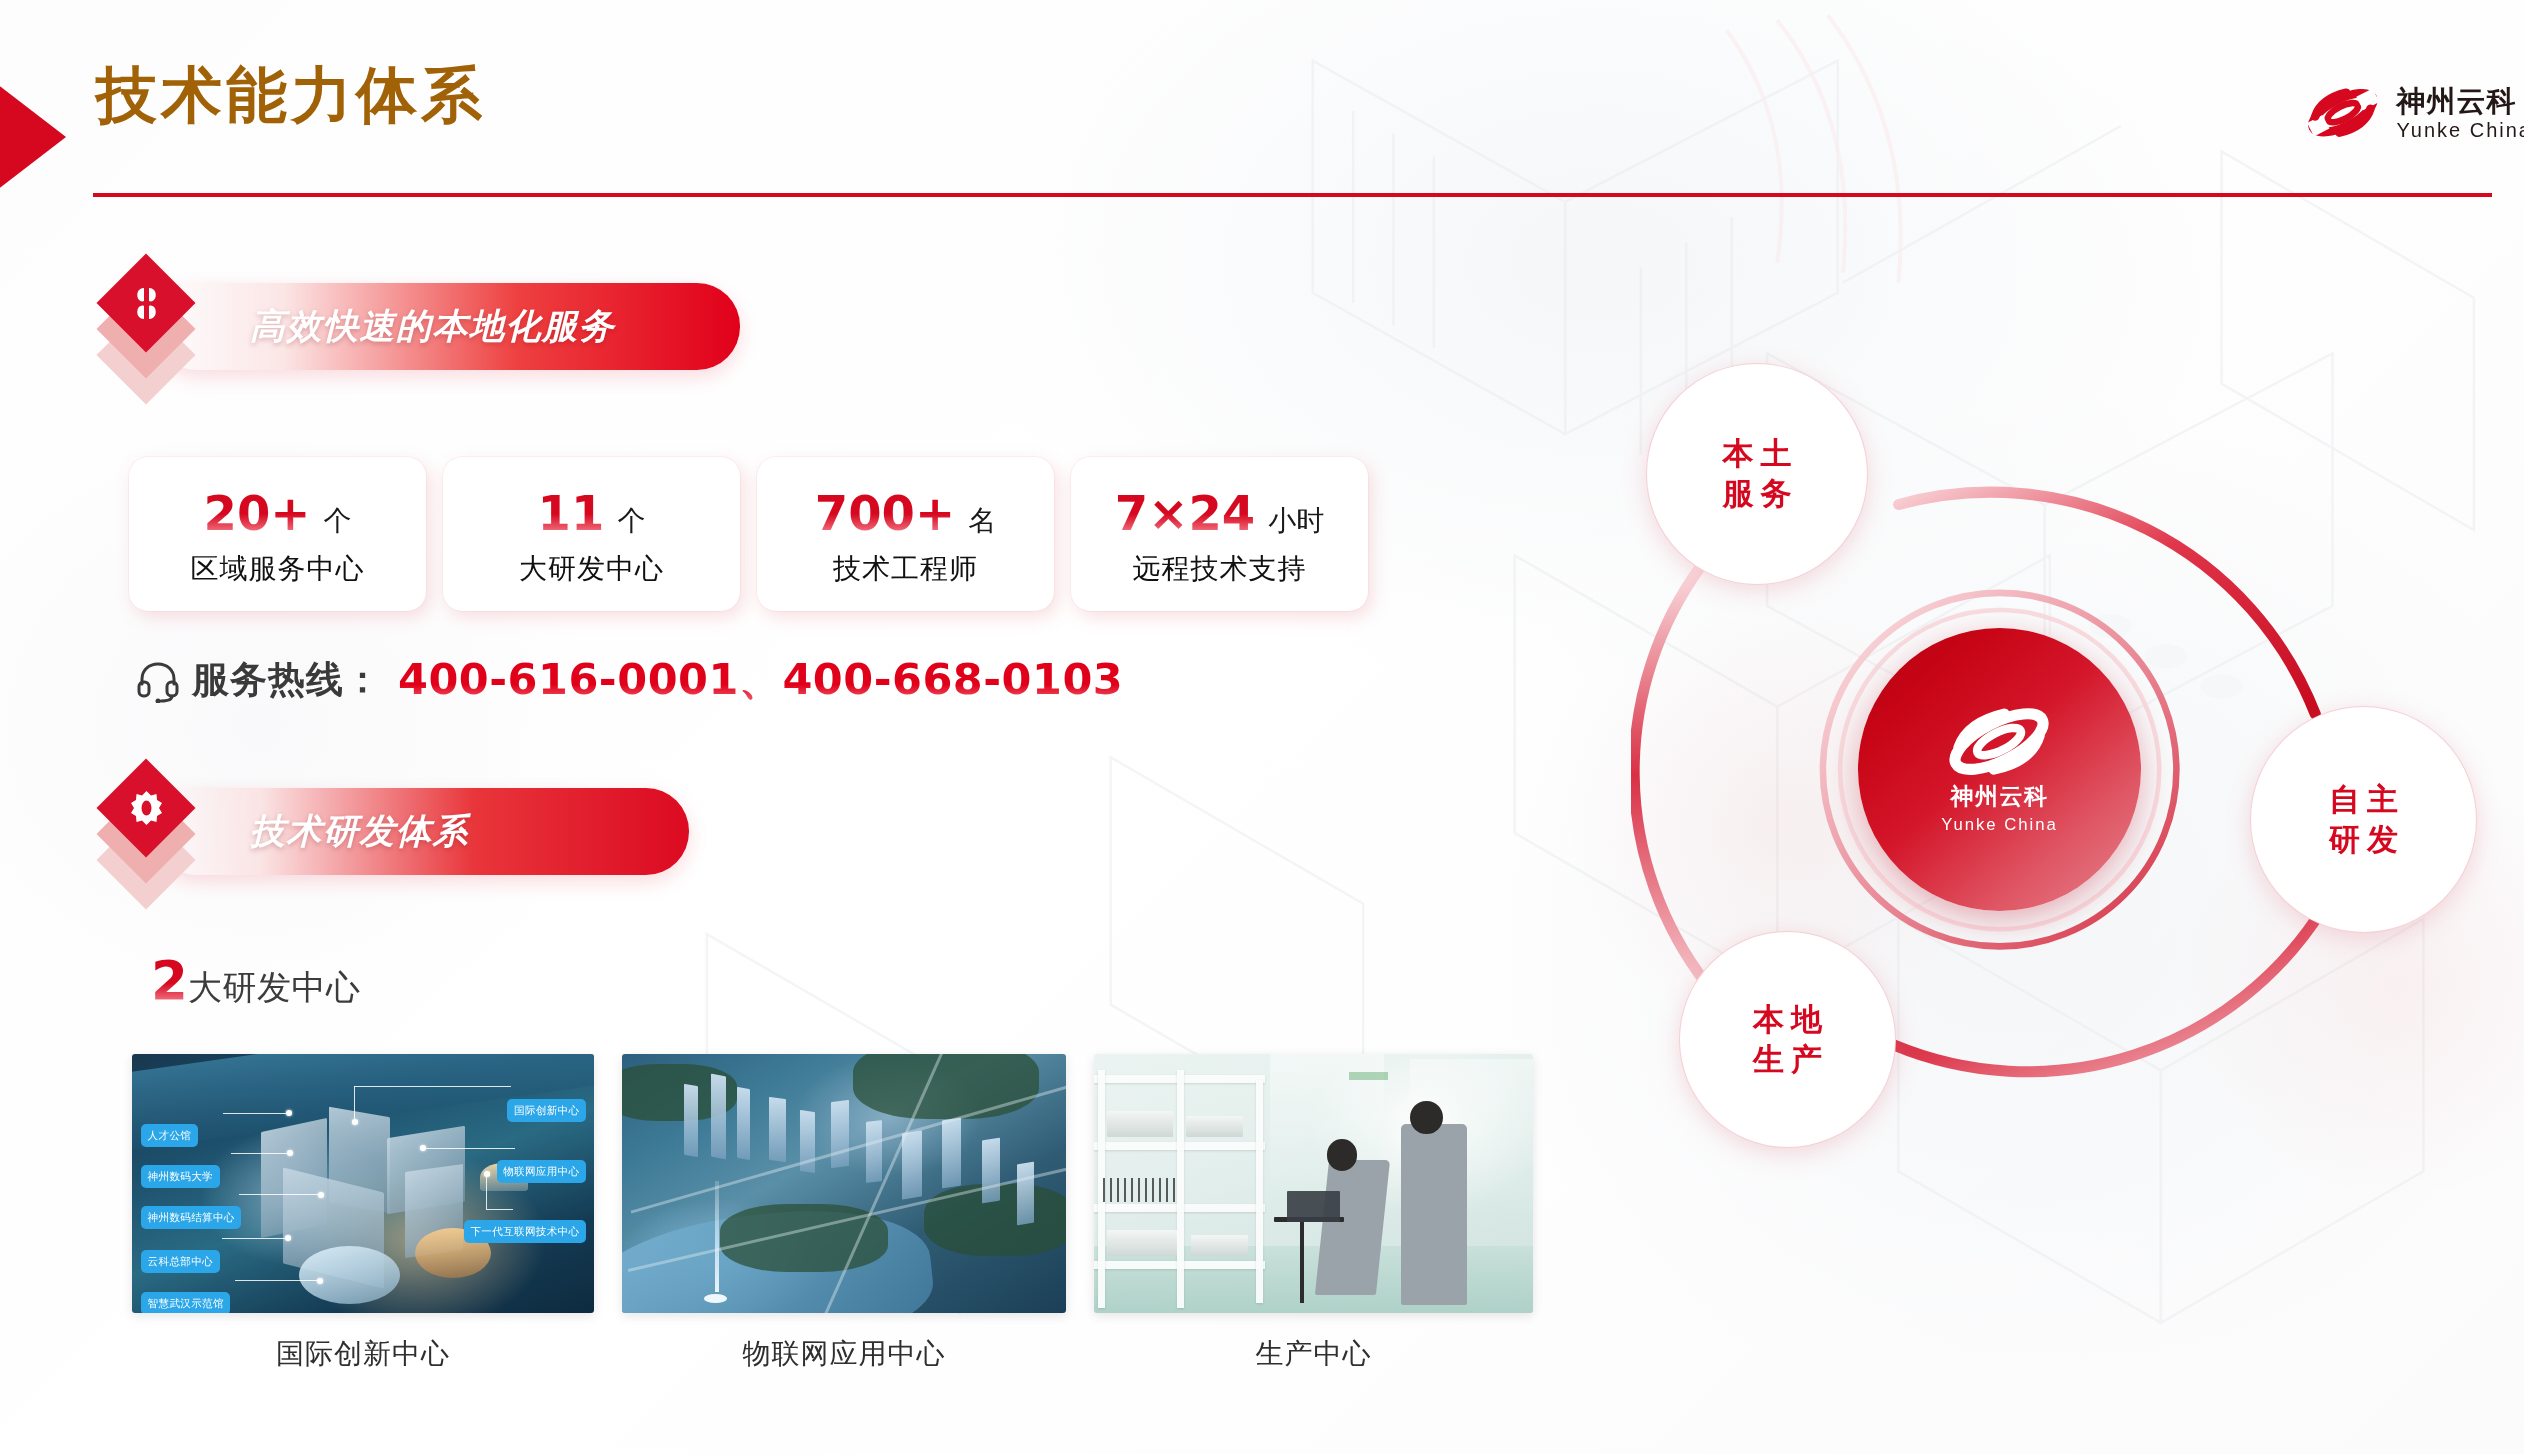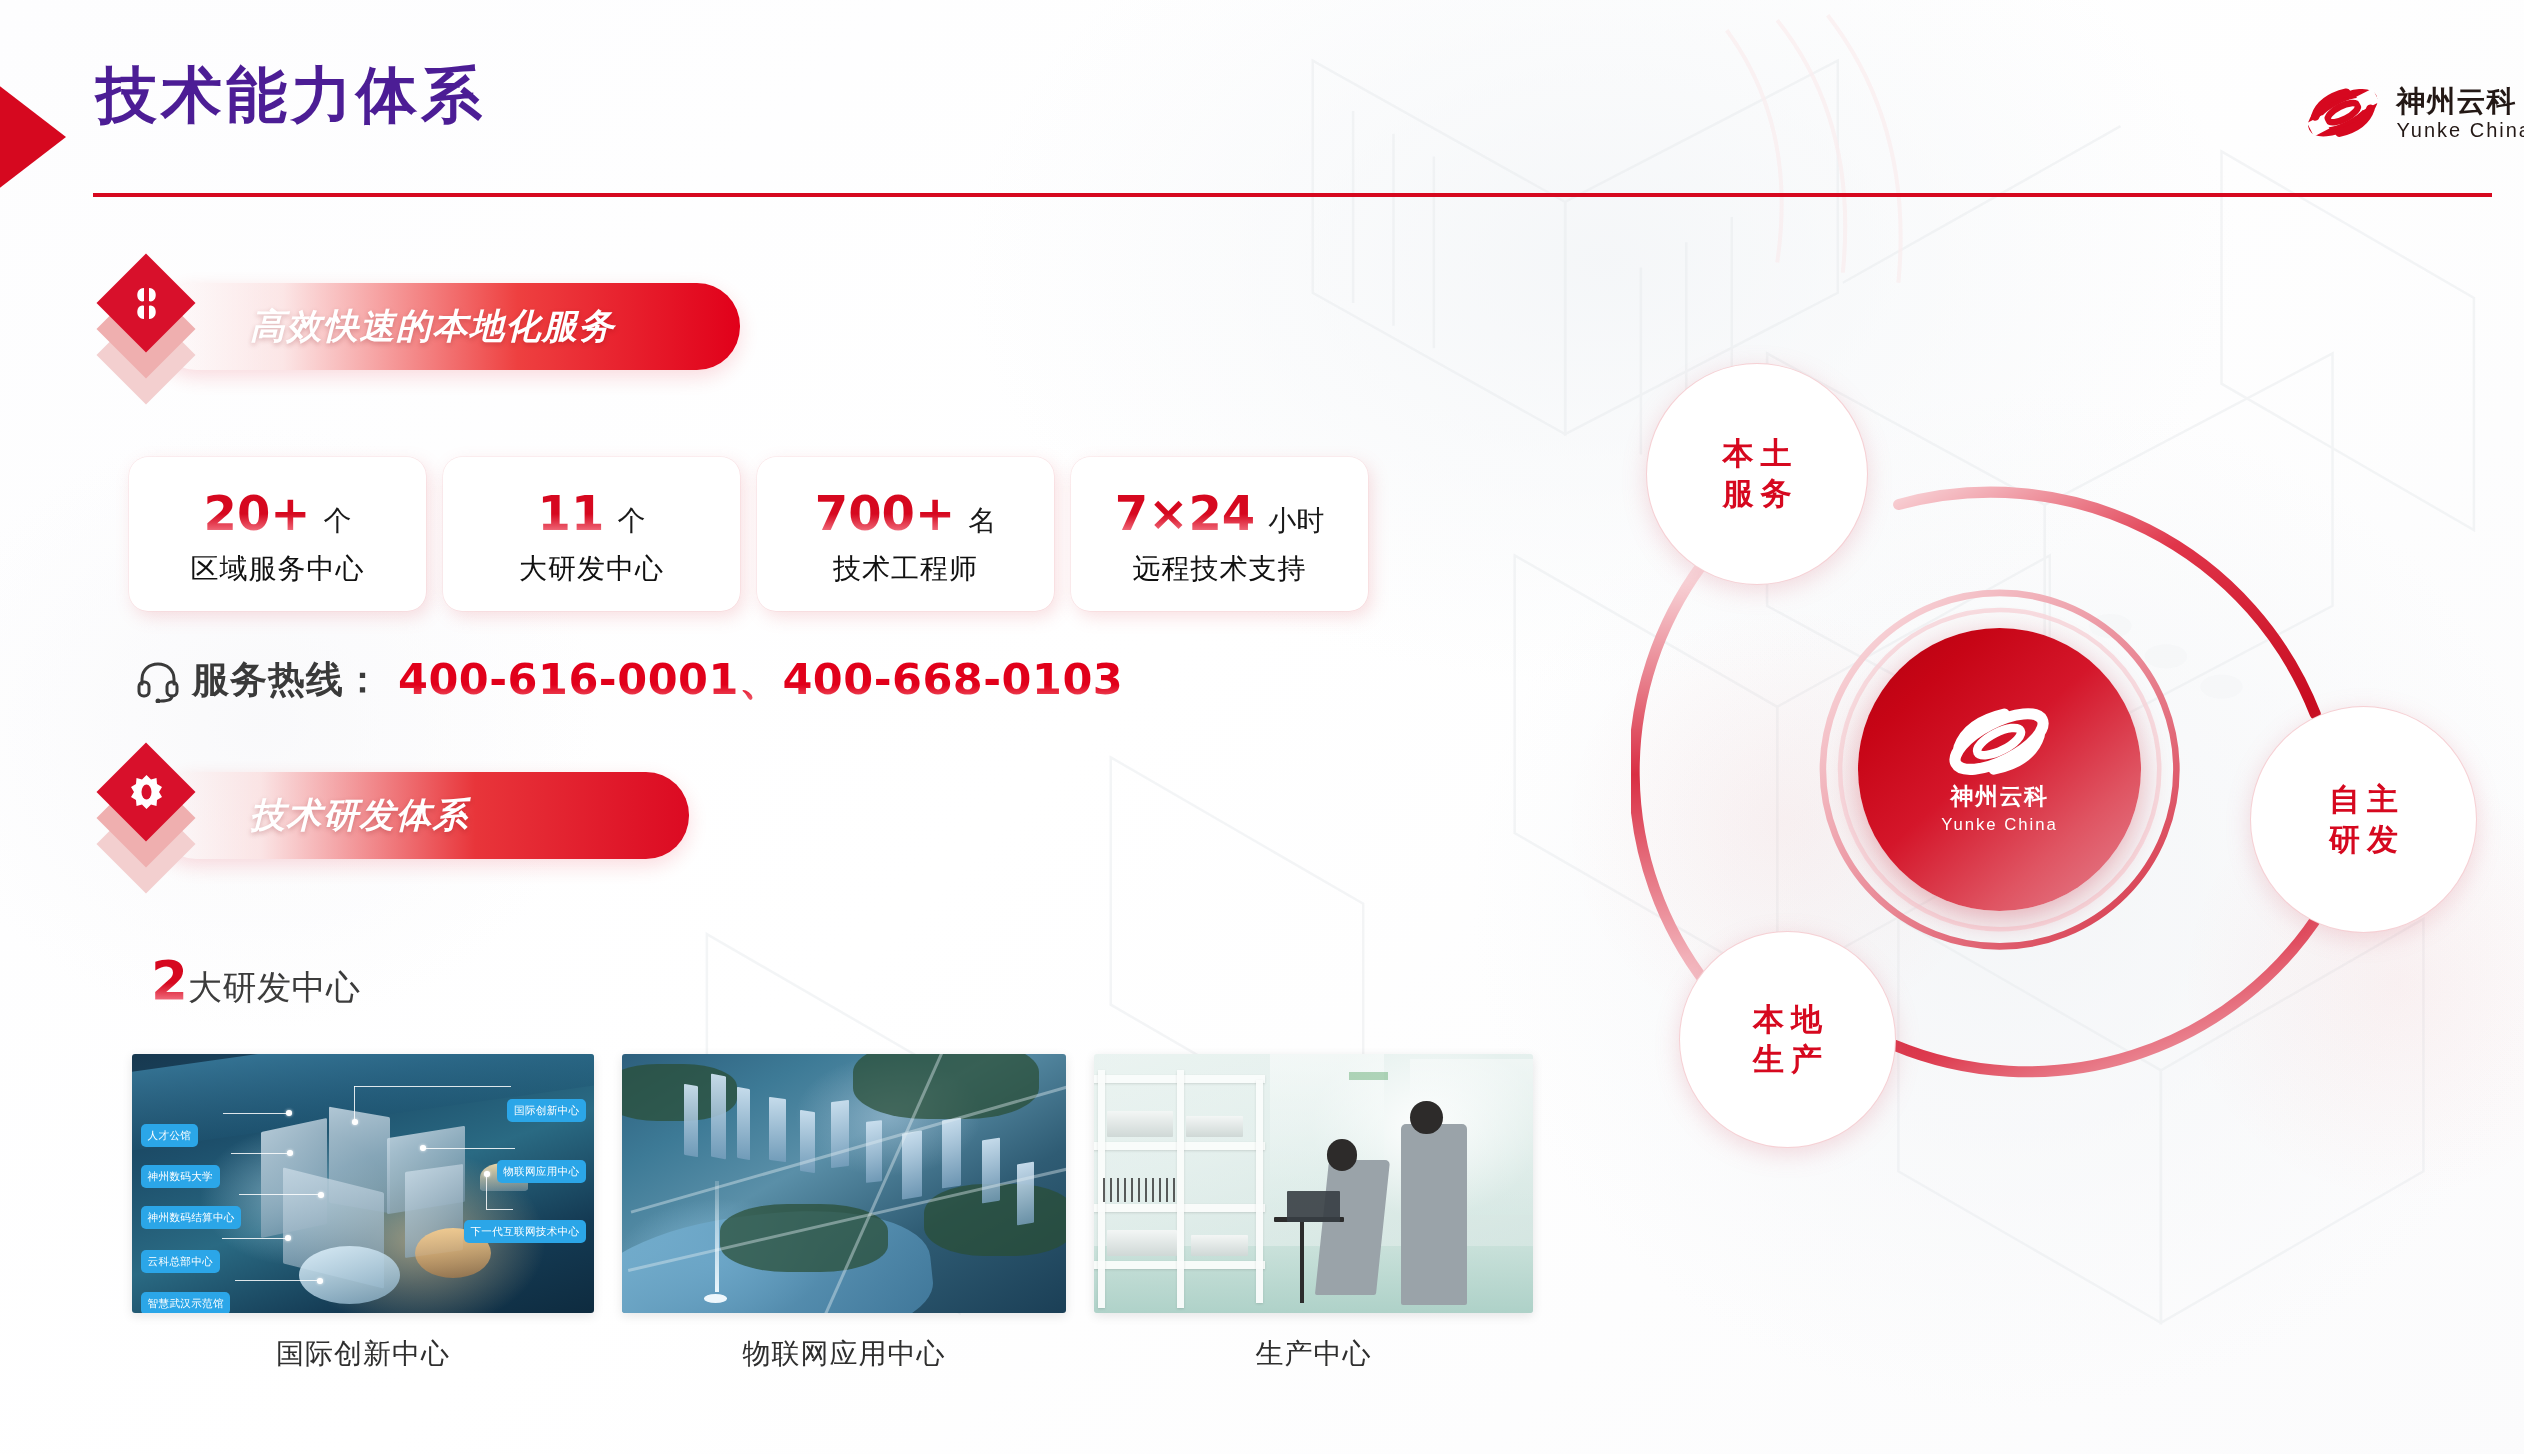--- a/index.html
+++ b/index.html
@@ -29,21 +29,21 @@
   
   .hdr-arrow {
     position:absolute; left:-20px; top:71px; z-index:3;
     width:0;height:0;
     border-top:66px solid transparent;
     border-bottom:66px solid transparent;
     border-left:86px solid #D6081F;
   }
   .page-title {
     position:absolute; left:96px; top:61px; z-index:3;
-    font-size:61px; font-weight:bold; color:#4c1d95;
+    font-size:61px; font-weight:bold; color:#a16207;
     letter-spacing:4px; line-height:1.1;
     font-family:"DejaVu Sans","Liberation Sans",sans-serif;
   }
   .title-rule {
     position:absolute; left:93px; top:193px; width:2399px; height:3.5px;
     background:#D6081F; z-index:3;
   }
   .brand {
     position:absolute; right:53px; top:81px; z-index:4;
     display:flex; align-items:center; gap:13px;
@@ -389,21 +389,21 @@
     <path d="M14 54 V44 C14 26 28 14 46 14 C64 14 78 26 78 44 V54" fill="none" stroke="#3a3a3a" stroke-width="6" stroke-linecap="round"></path>
     <rect x="8" y="50" width="20" height="28" rx="9" fill="none" stroke="#3a3a3a" stroke-width="6"></rect>
     <rect x="64" y="50" width="20" height="28" rx="9" fill="none" stroke="#3a3a3a" stroke-width="6"></rect>
     <path d="M74 78 C74 86 62 88 52 88" fill="none" stroke="#3a3a3a" stroke-width="6" stroke-linecap="round"></path>
     <circle cx="46" cy="88" r="5" fill="#3a3a3a"></circle>
   </svg>
   <span class="hotline-label">服务热线：</span>
   <span class="hotline-num">400-616-0001、400-668-0103</span>
 </div>
 
-<div class="sec" style="left:88px; top:752px;align-items:center;">
+<div class="sec" style="left:88px; top:768px;align-items:center;">
   <div class="sec-diamonds">
     <div class="dia d3"></div>
     <div class="dia d2"></div>
     <div class="dia d1"></div>
     <div class="dia-icon">
       <svg width="37" height="38" viewBox="0 0 74 76">
         <path d="M37 4 L46 13 L57 10 L58 22 L68 28 L62 38 L68 48 L58 54 L57 66 L46 63 L37 72
                  L28 63 L17 66 L16 54 L6 48 L12 38 L6 28 L16 22 L17 10 L28 13 Z" fill="#ffffff"></path>
         <ellipse cx="37" cy="38" rx="10" ry="15" fill="#D8102B"></ellipse>
       </svg>

